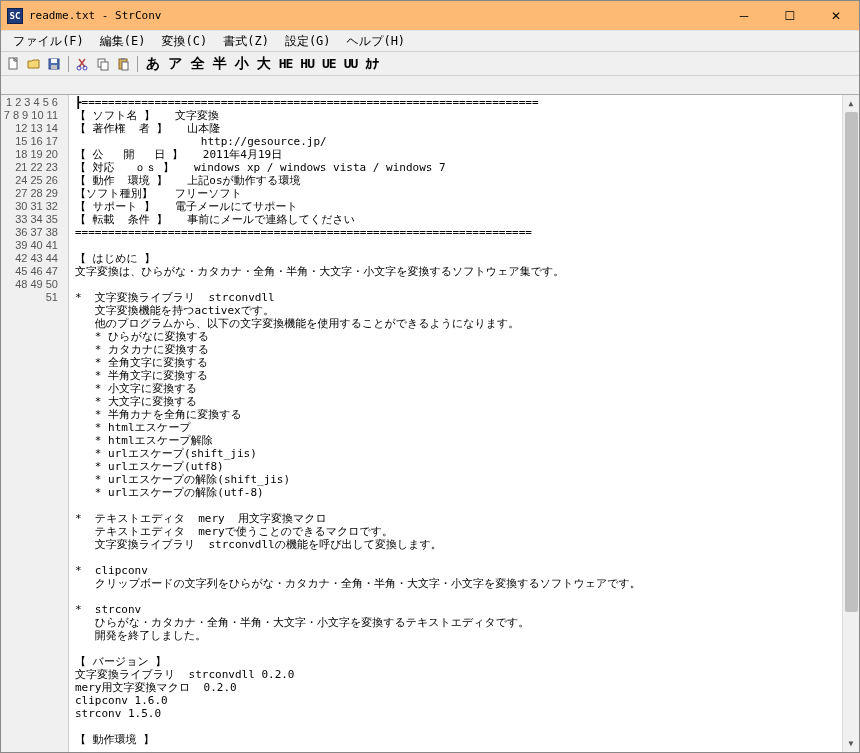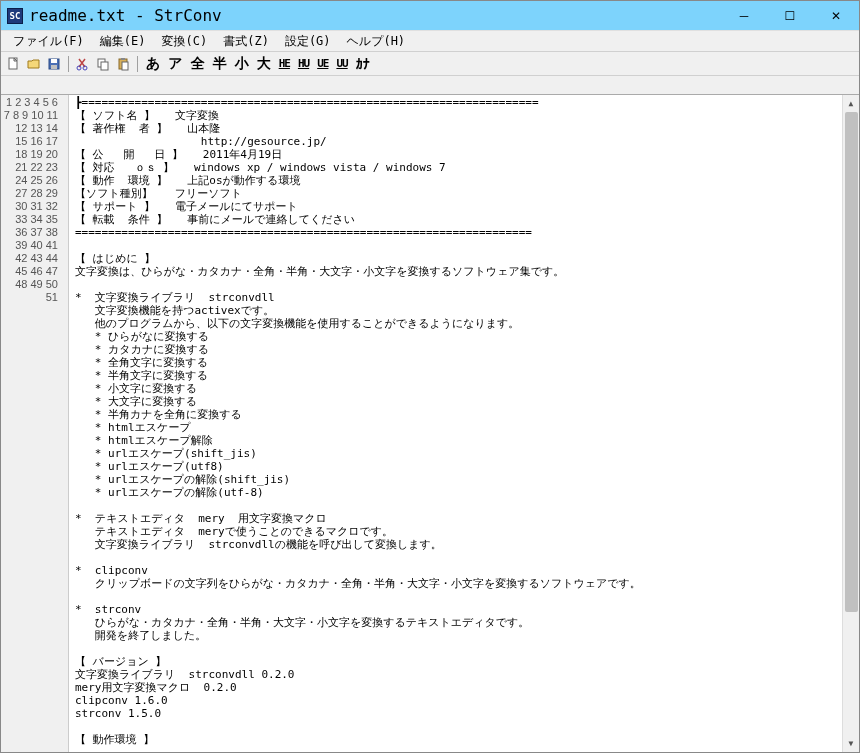--- a/index.html
+++ b/index.html
@@ -7,40 +7,40 @@
     font-family: "MS Gothic", "Meiryo", monospace;
     font-size: 12px;
     background: #fff;
     overflow: hidden;
     width: 860px;
     height: 753px;
     border: 1px solid #888;
   }
   .titlebar {
     height: 30px;
-    background: #7dd3fc;
+    background: #fdba74;
     border-bottom: 1px solid #e0e0e0;
     display: flex;
     align-items: center;
     padding-left: 6px;
     position: relative;
   }
   .app-icon {
     width: 16px; height: 16px;
     background: #1e3a7b;
     color: #fff;
     font-size: 9px;
     font-weight: bold;
     display: flex;
     align-items: center;
     justify-content: center;
     margin-right: 6px;
     border: 1px solid #0a1f4a;
   }
-  .title-text { font-size: 16px; color: #000; }
+  .title-text { font-size: 11px; color: #000; }
   .win-controls {
     position: absolute;
     right: 0; top: 0;
     display: flex;
     height: 30px;
   }
   .win-btn {
     width: 46px;
     display: flex;
     align-items: center;
@@ -86,21 +86,21 @@
     background: #a0a0a0;
     margin: 0 3px;
   }
   .tool-text {
     padding: 0 3px;
     font-size: 14px;
     font-weight: bold;
     cursor: pointer;
     font-family: "MS Gothic", monospace;
   }
-  .tool-text.small { font-size: 11px; letter-spacing: -1px; text-decoration: underline; }
+  .tool-text.small { font-size: 13px; letter-spacing: -1px; }
   .ruler {
     height: 18px;
     background: #fff;
     border-bottom: 1px solid #aaa;
     position: relative;
     overflow: hidden;
     font-size: 9px;
     color: #333;
     margin-left: 68px;
   }

